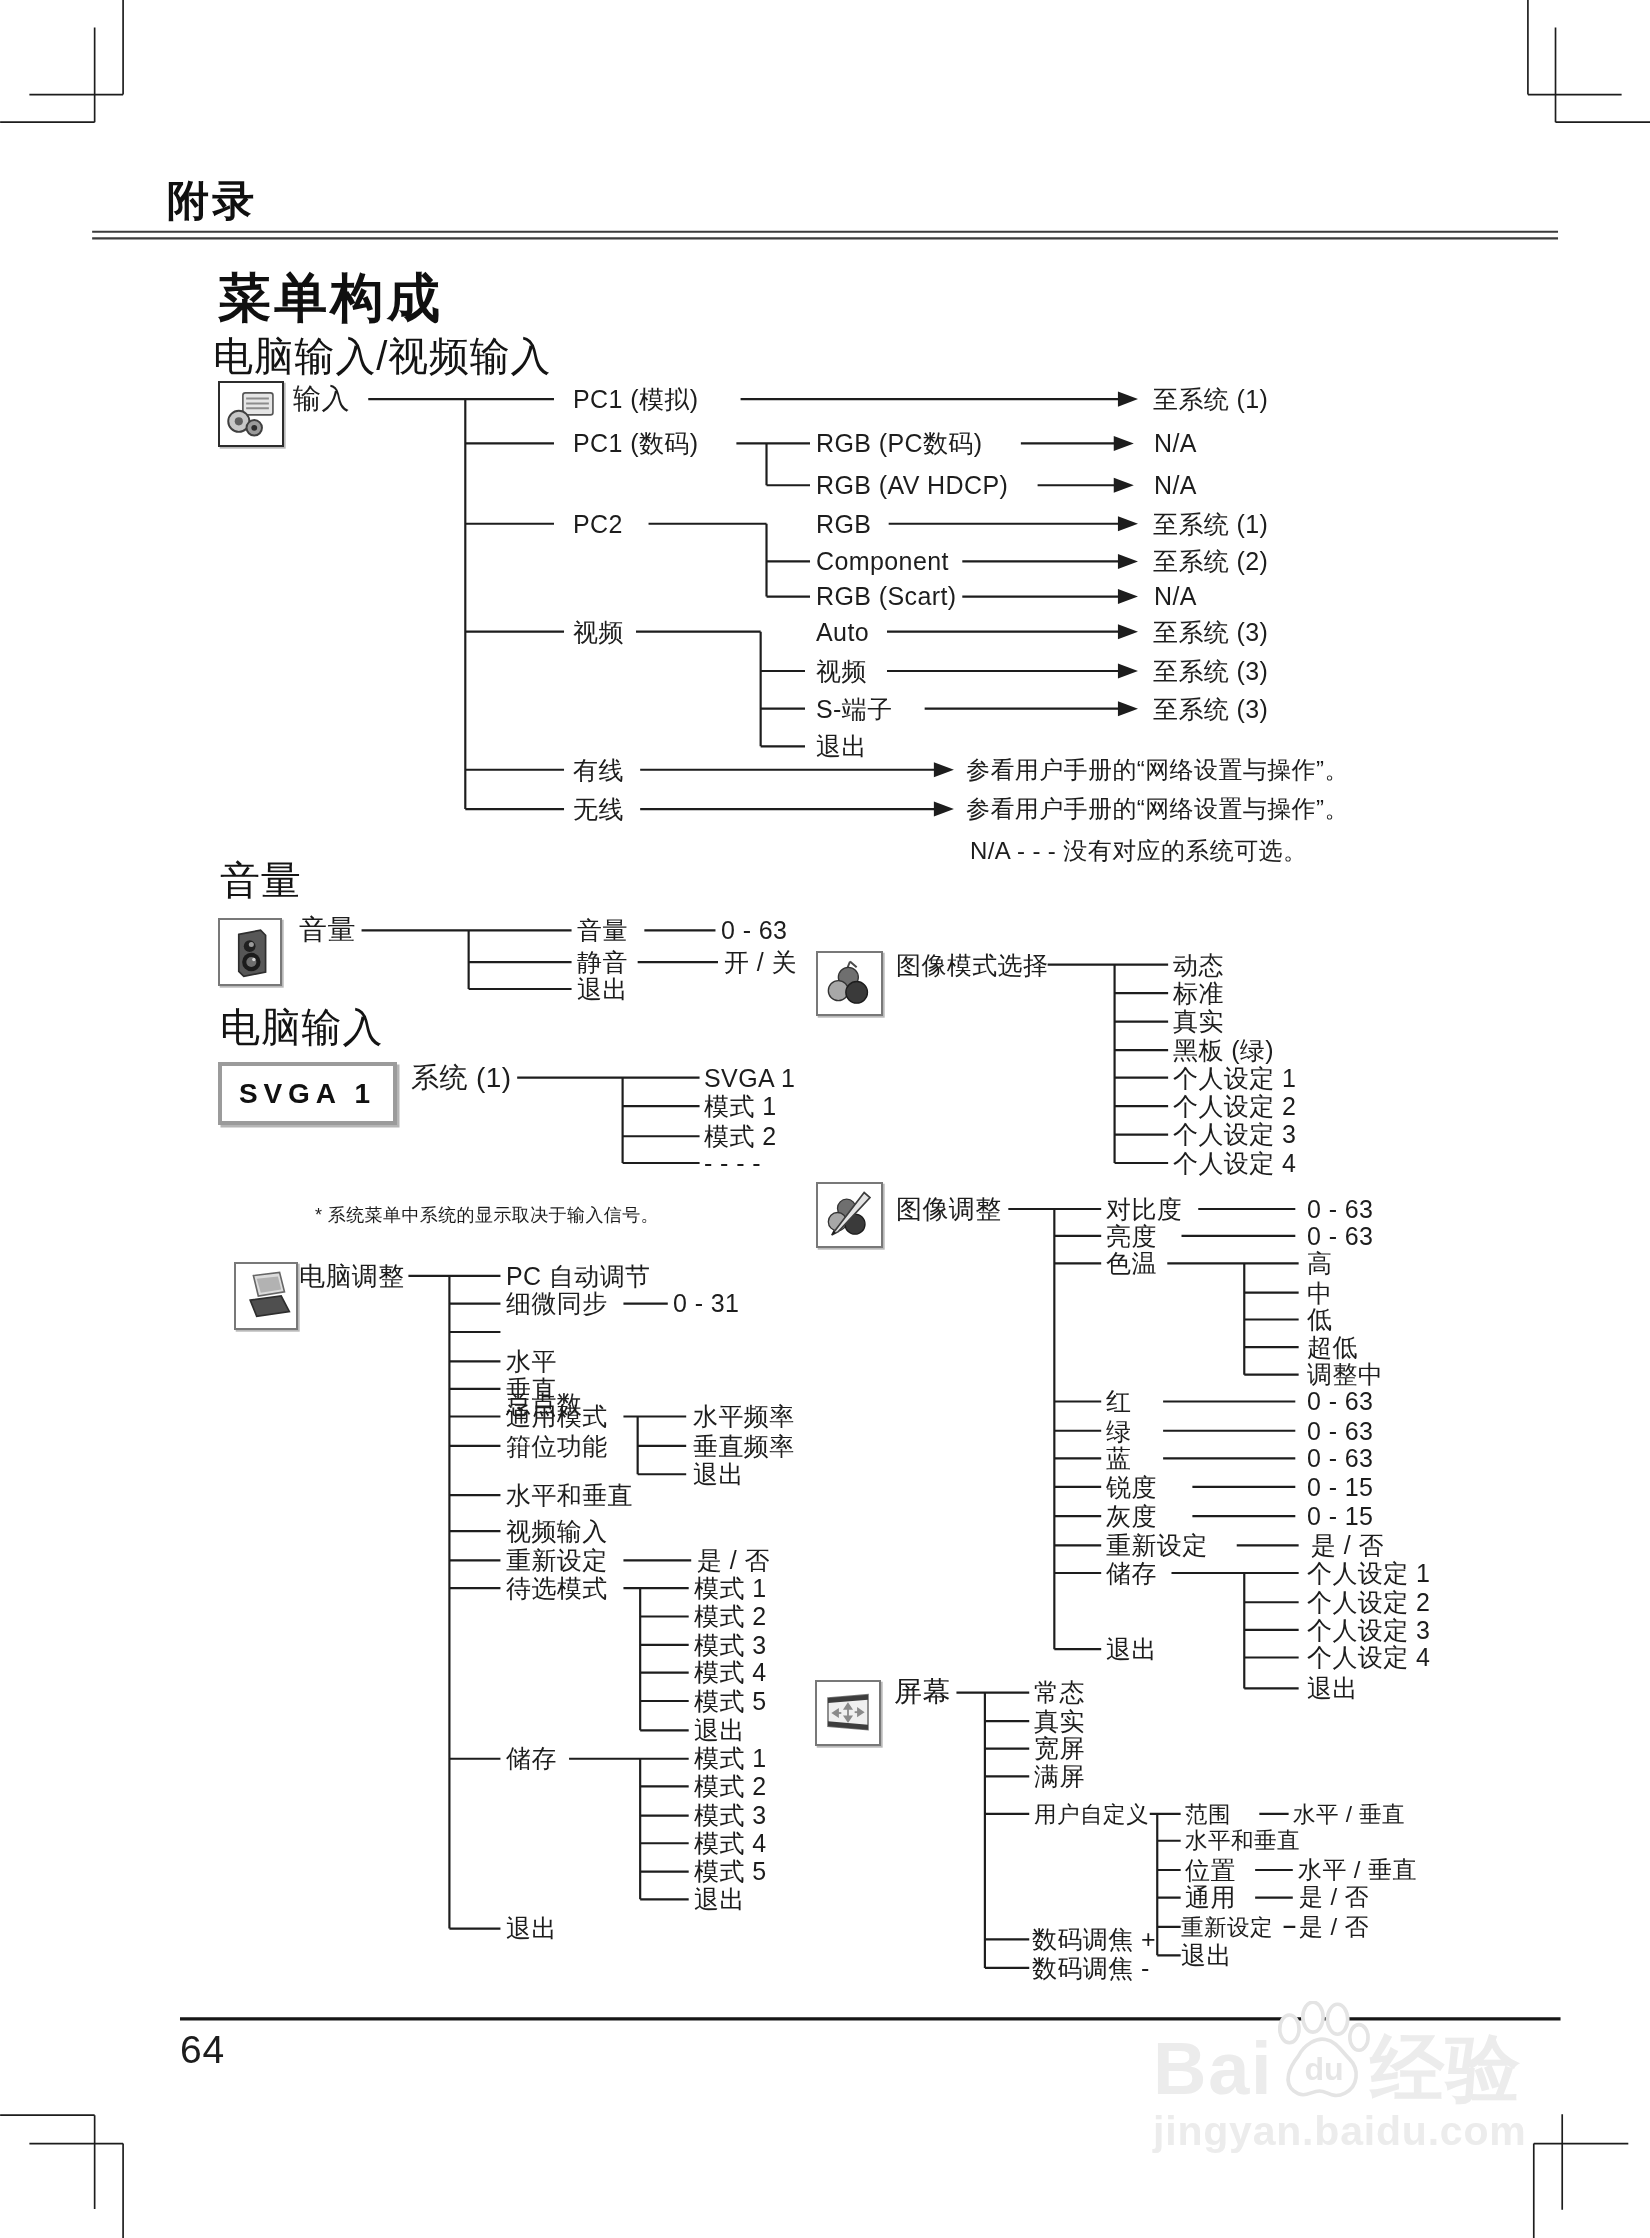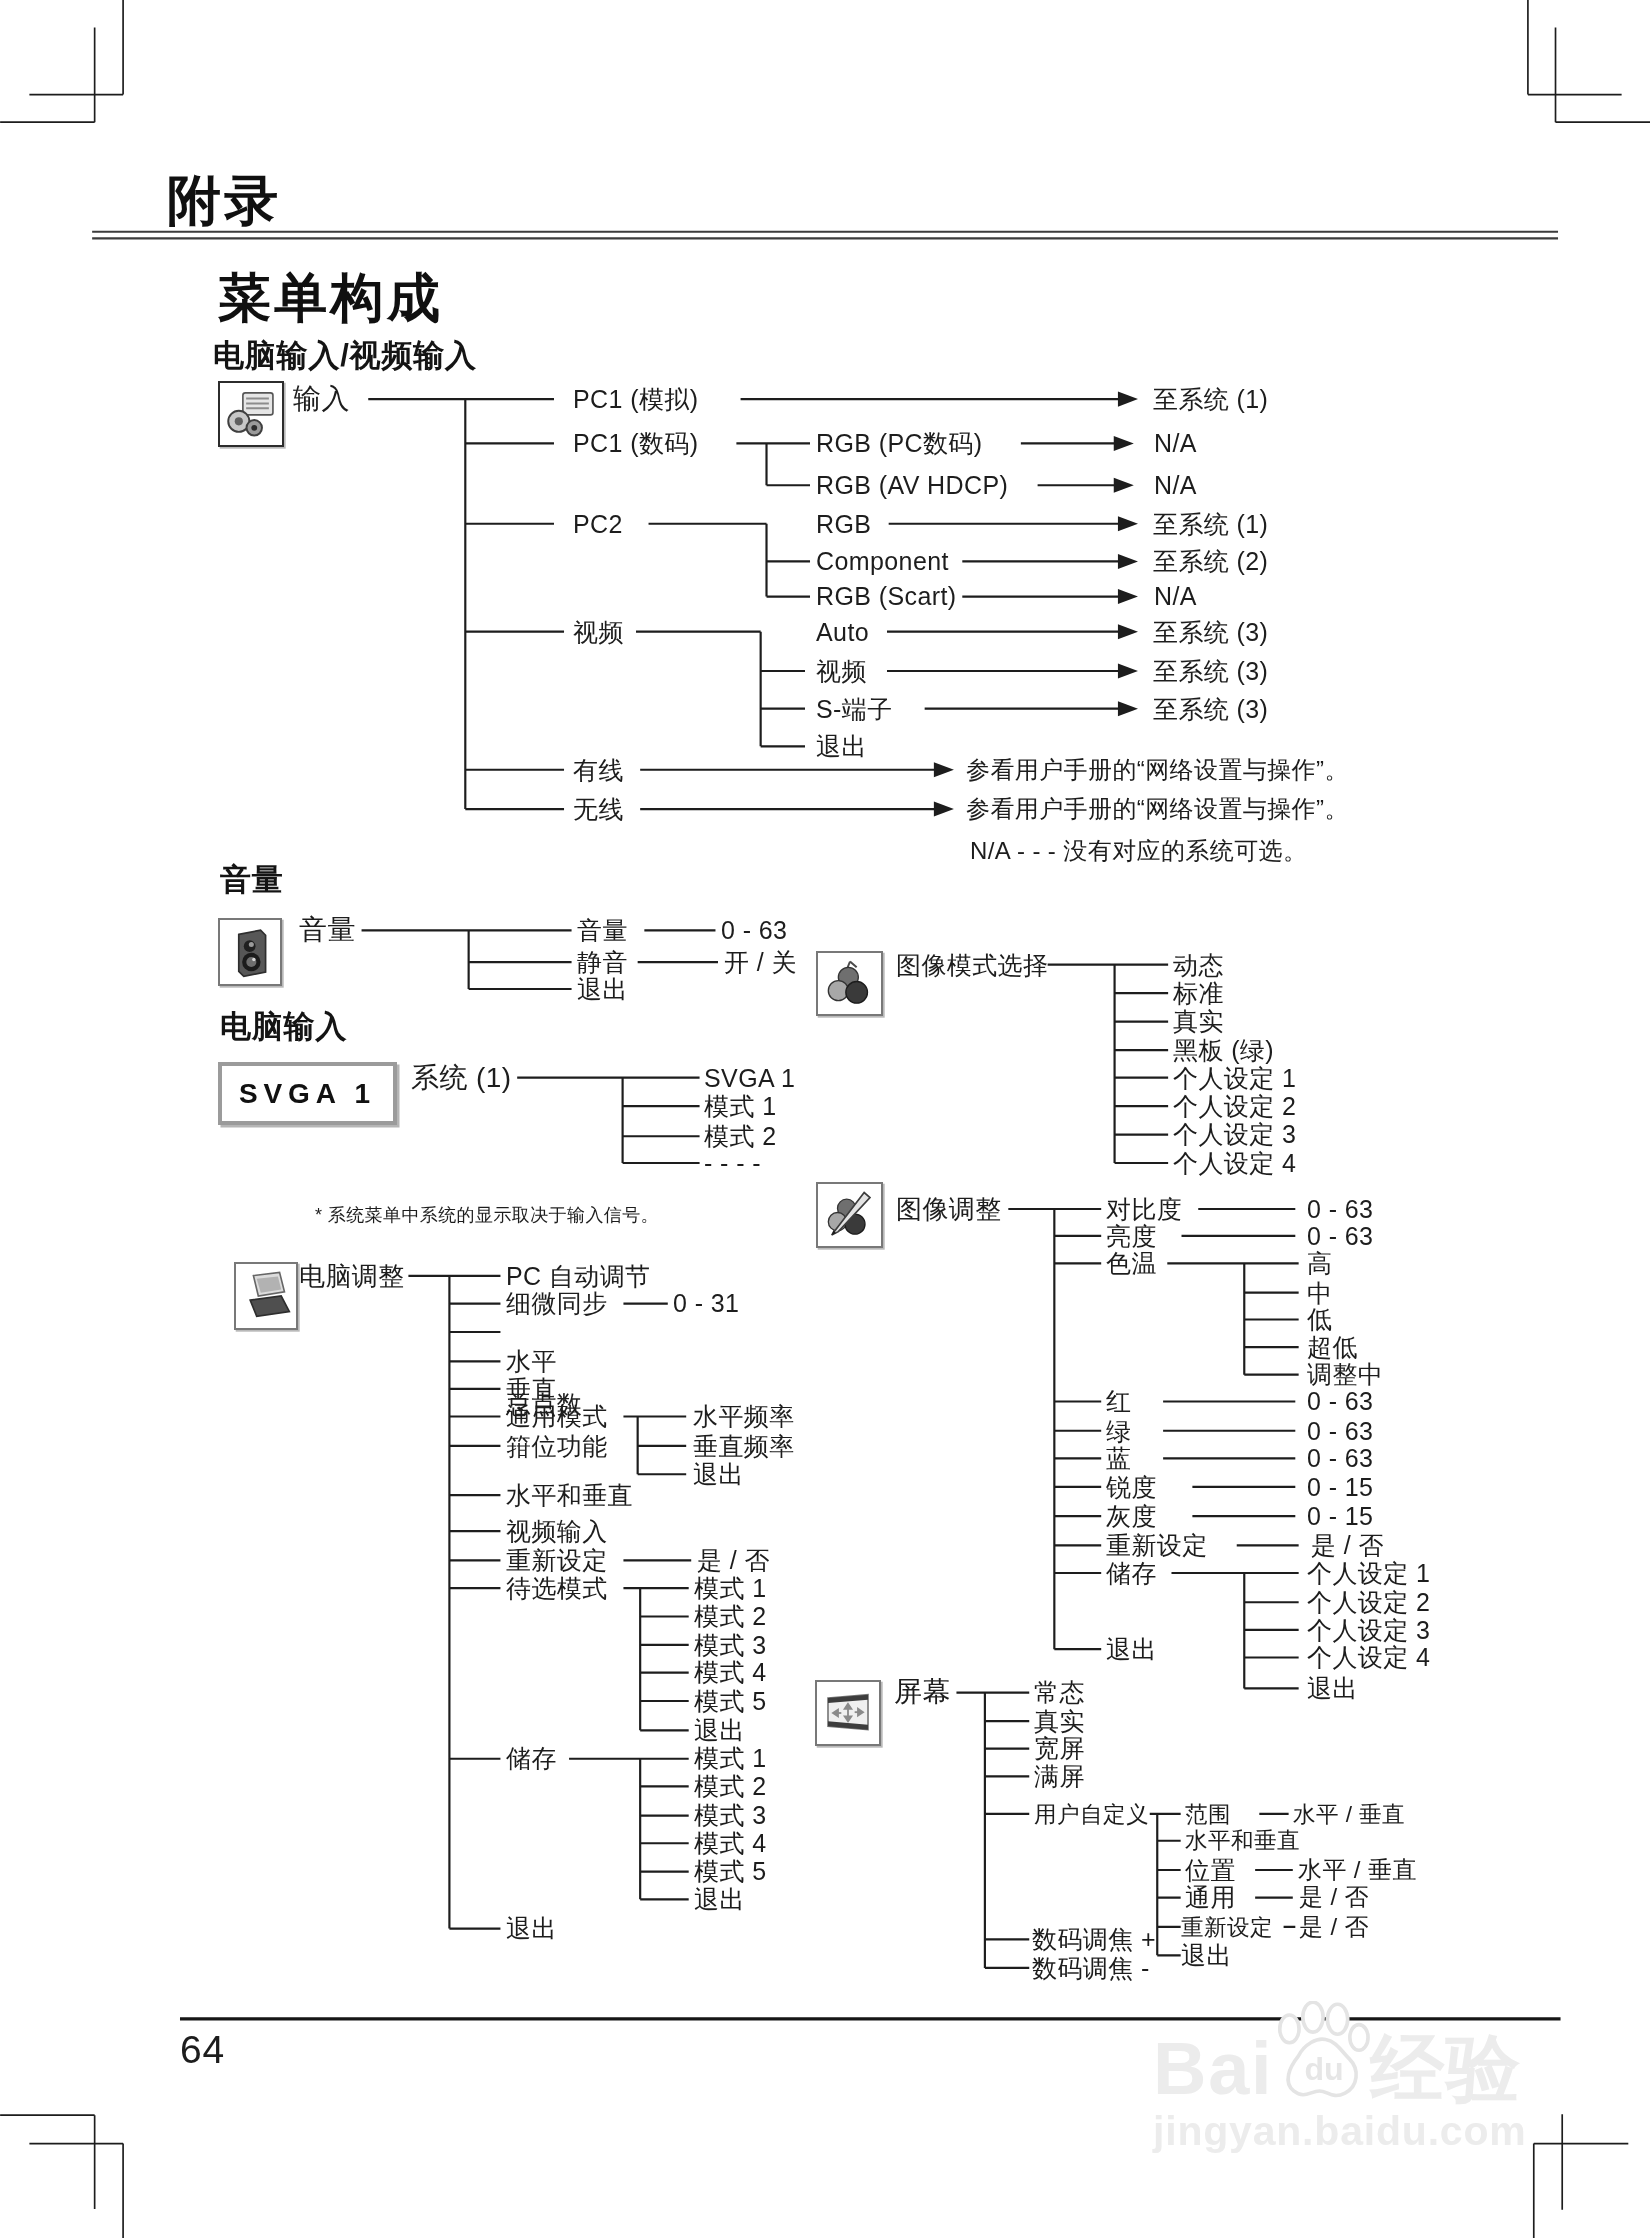--- a/index.html
+++ b/index.html
@@ -2,22 +2,22 @@
 <html style="font-size:13.4px"><head>
 <meta charset="utf-8">
 <style>
   html,body{margin:0;padding:0;background:#fff;}
   .page{position:relative;width:1651px;height:2239px;background:#ffffff;overflow:hidden;
         font-family:"Liberation Sans","DejaVu Sans",sans-serif;color:#1d1d1d;}
   svg.overlay{position:absolute;left:0;top:0;pointer-events:none;}
   .t{position:absolute;white-space:nowrap;transform:translateY(-50%);
      font-size:25px;color:#1d1d1d;letter-spacing:0.4px;}
   .rt{font-size:28px;}
-  .h36{font-size:31px;font-weight:700;color:#141414;letter-spacing:0.8px;}
-  .h1{font-size:54px;font-weight:600;color:#101010;letter-spacing:3.3px;}
+  .h36{font-size:40px;font-weight:400;color:#141414;letter-spacing:0.8px;}
+  .h1{font-size:42px;font-weight:600;color:#101010;letter-spacing:3.3px;}
   .h2{font-size:53px;font-weight:600;color:#101010;letter-spacing:3.3px;}
   .s29{font-size:24px;}
   .s27{font-size:22.6px;}
   .pagenum{font-size:39px;font-weight:500;letter-spacing:0.8px;}
   .icon{position:absolute;background:#fff;border:2.5px solid #787878;
         box-shadow:1.7px 1.7px 0 #b9b9b9;display:flex;align-items:center;justify-content:center;}
   .svgabox{position:absolute;left:218px;top:1062px;width:171px;height:55px;
            border:4.2px solid #9b9b9b;box-shadow:2.5px 2.5px 0 #b5b5b5, inset 0 0 0 1.7px #ffffff;
            display:flex;align-items:center;justify-content:center;
            font-weight:700;font-size:28px;letter-spacing:5.9px;color:#111;}

